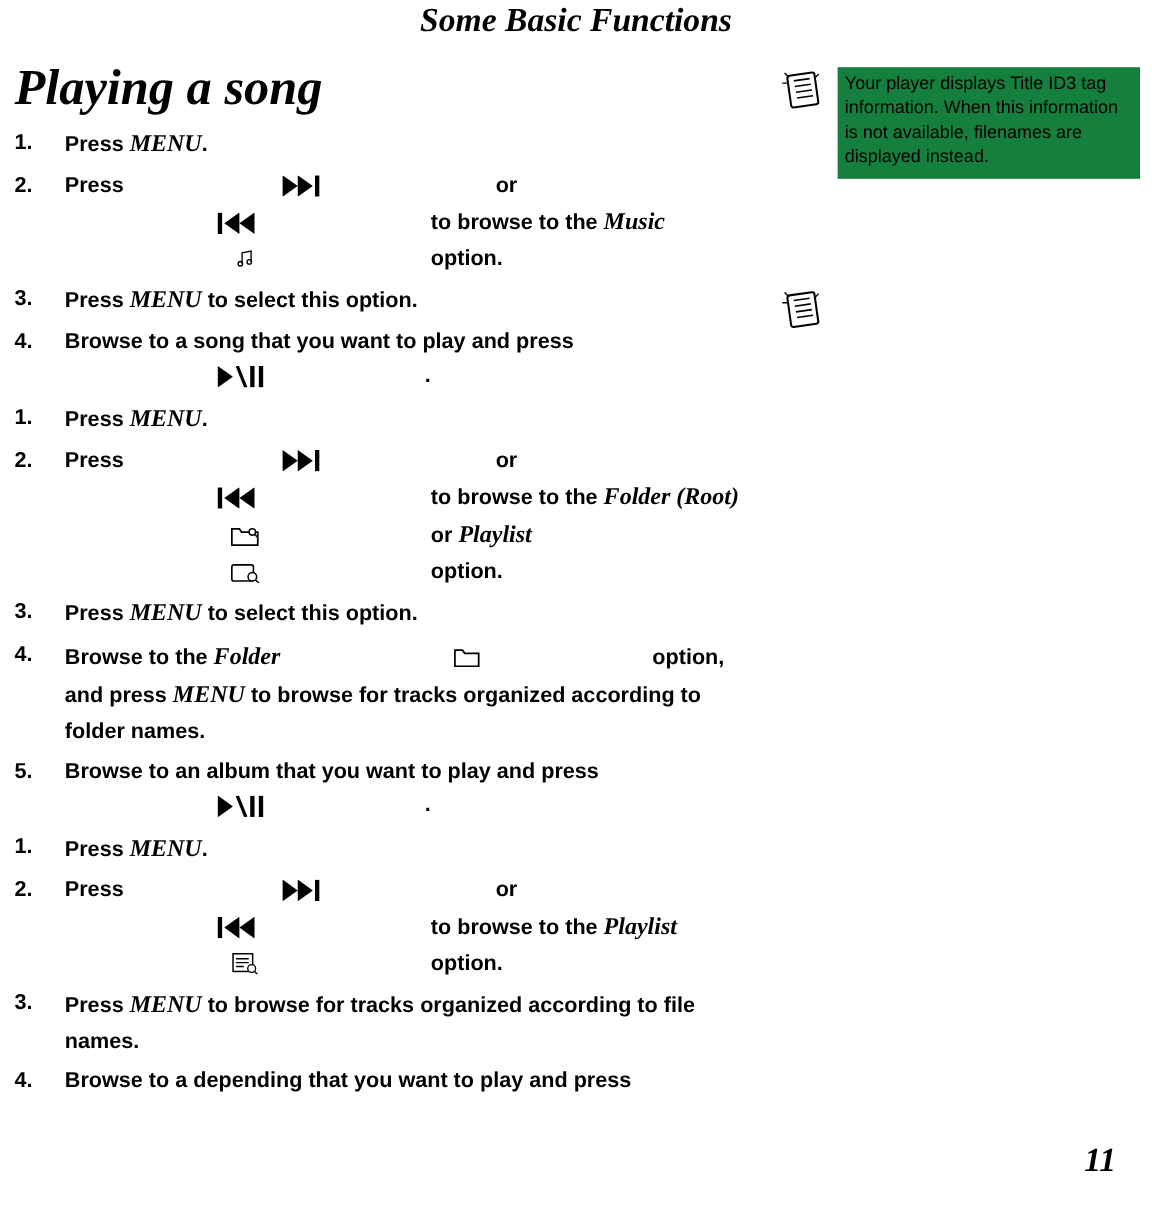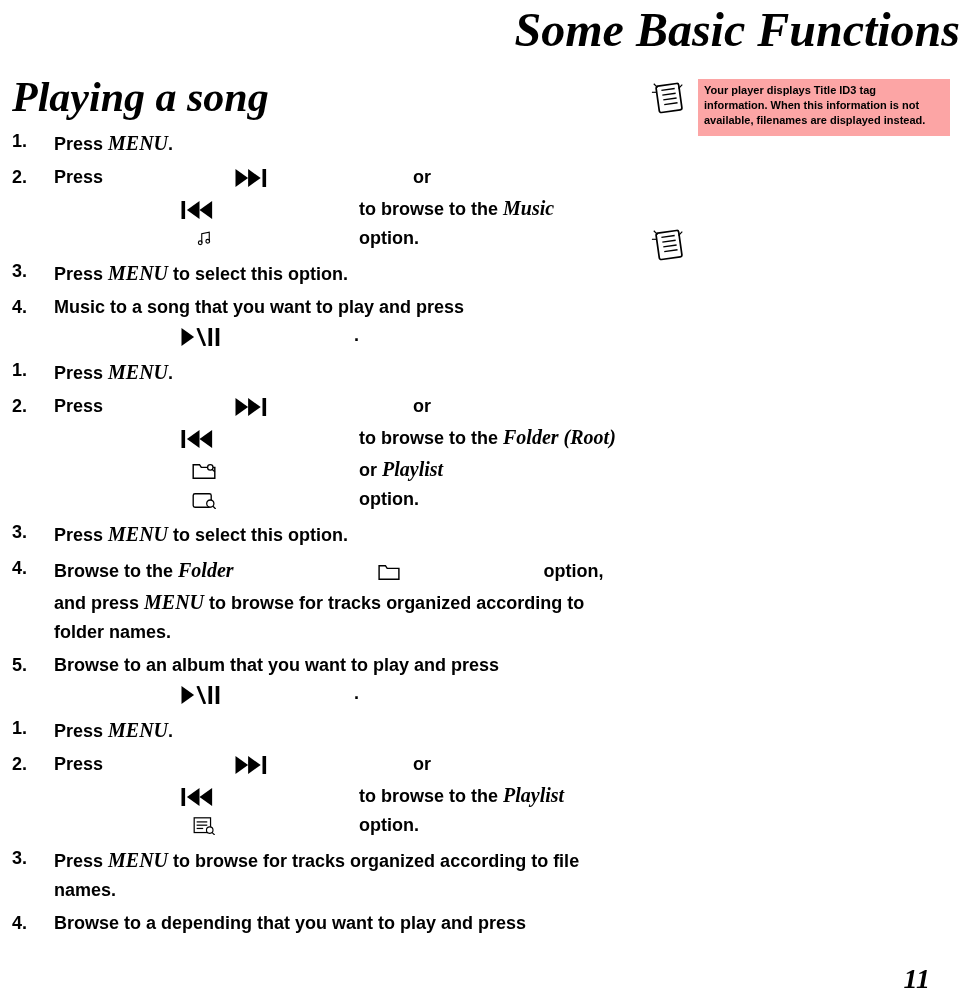--- a/index.html
+++ b/index.html
@@ -10,22 +10,22 @@
     color: #000;
     width: 960px;
     height: 1007px;
     position: relative;
     overflow: hidden;
   }
   .page-title {
     font-family: "Times New Roman", Times, serif;
     font-weight: bold;
     font-style: italic;
-    font-size: 48px;
-    text-align: right;
+    font-size: 28px;
+    text-align: center;
     margin: 0 0 10px 0;
     padding-top: 2px;
   }
   .content {
     display: flex;
     flex-direction: row;
     align-items: flex-start;
     padding: 0 10px 0 12px;
   }
   .left-col {
@@ -78,36 +78,36 @@
     gap: 10px;
     margin-bottom: 30px;
   }
   .sidebar-note .note-icon {
     flex: 0 0 38px;
     height: 38px;
     background: #fff;
   }
   .sidebar-note .note-text {
     flex: 1 1 auto;
-    background: #fca5a5;
+    background: #15803d;
     color: #000;
-    font-size: 11px;
-    font-weight: bold;
+    font-size: 15px;
+    font-weight: normal;
     line-height: 1.35;
     padding: 4px 10px 8px 6px;
   }
   .icon-svg {
     display: inline-block;
     vertical-align: middle;
     height: 18px;
     width: auto;
   }
   .page-number {
     position: absolute;
-    bottom: 12px;
+    bottom: 23px;
     right: 30px;
     font-family: "Times New Roman", Times, serif;
     font-weight: bold;
     font-style: italic;
     font-size: 28px;
   }
 </style>
 </head>
 <body>
 
@@ -204,21 +204,21 @@
       </li>
       <li>
         <span class="num">3.</span>
         <span class="body">
           <span>Press </span><span class="term">MENU</span><span> to select this option.</span>
         </span>
       </li>
       <li>
         <span class="num">4.</span>
         <span class="body">
-          <span>Music to a song that you want to play and press </span>
+          <span>Browse to a song that you want to play and press </span>
           <svg class="icon-svg">
               <use href="#icon-playpause"></use>
             </svg><span>.</span>
         </span>
       </li>
     </ol>
 
     <ol class="steps">
       <li>
         <span class="num">1.</span>

